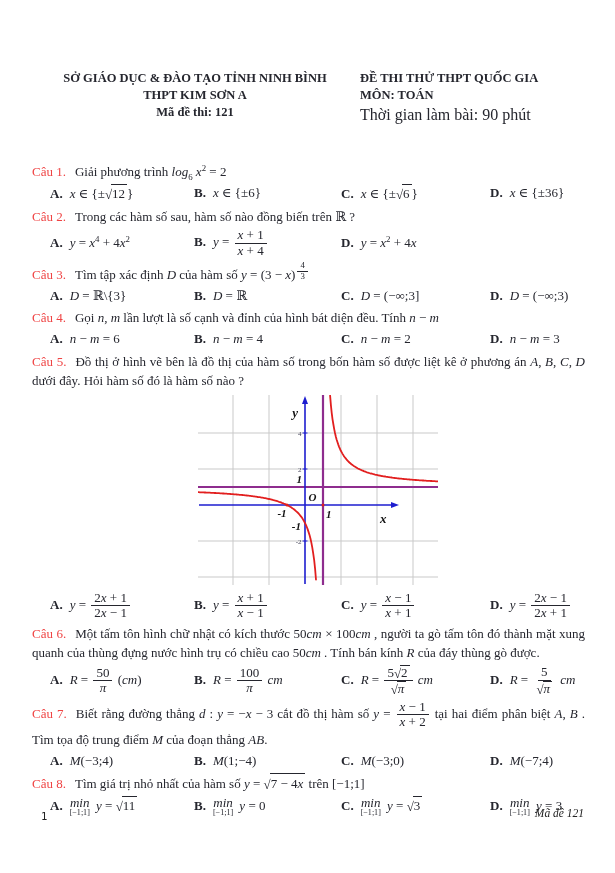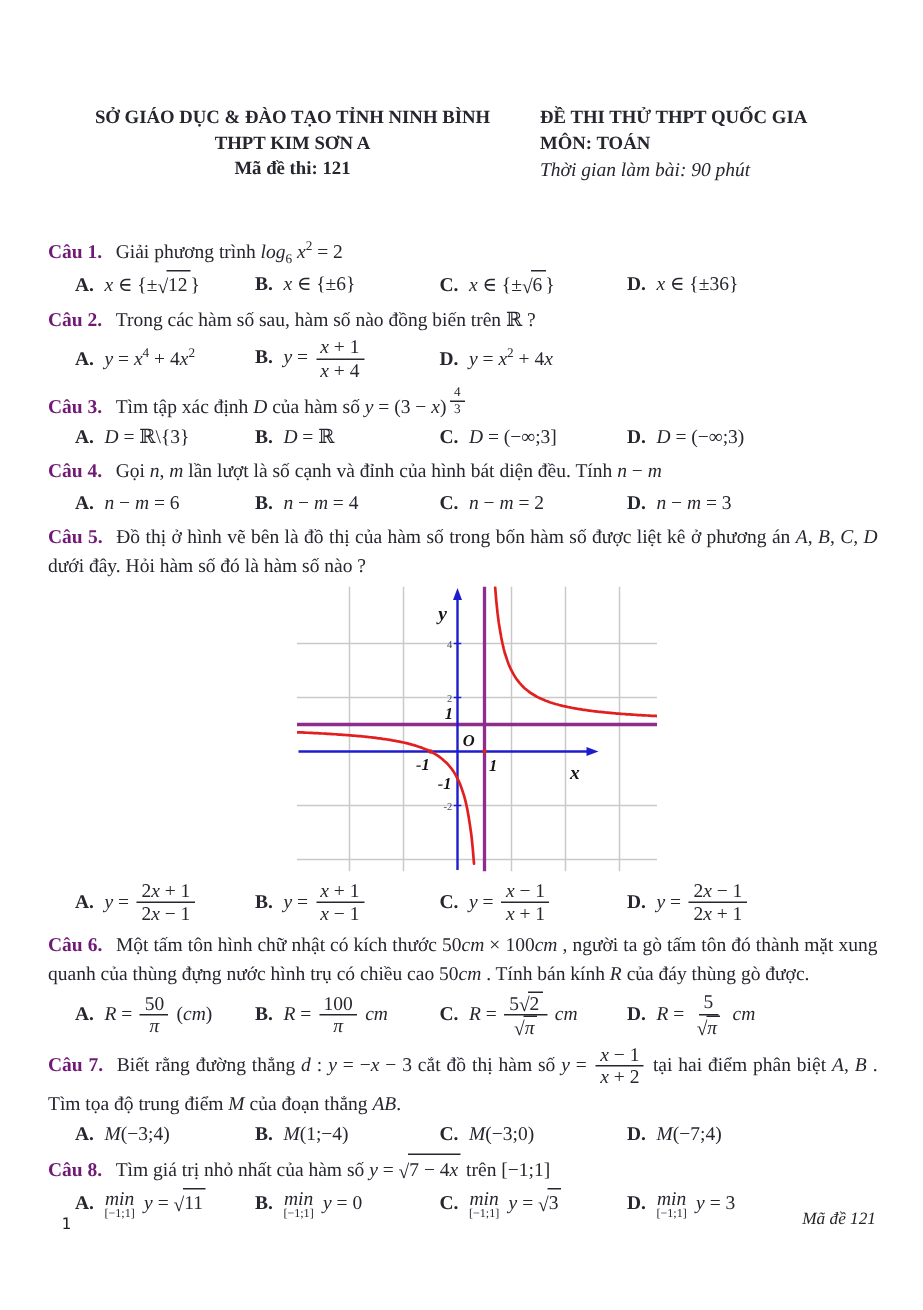--- a/index.html
+++ b/index.html
@@ -4,27 +4,27 @@
 <style>
   html,body { margin:0; padding:0; background:#ffffff; }
   .page {
     position:relative; width:615px; height:873px; background:#fff; overflow:hidden;
     font-family:"Liberation Serif","DejaVu Serif",serif; color:#25262e; font-size:13px;
   }
   .header { display:flex; justify-content:space-between; padding:70px 28px 0 30px; }
   .hdr-left  { flex:0 0 330px; text-align:center; }
   .hdr-right { flex:0 0 235px; text-align:left; }
   .hdr-line  { font-weight:bold; font-size:12.5px; line-height:1.35; }
-  .hdr-line.italic { font-weight:normal; font-style:italic; font-size:13px; }
+  .hdr-line.italic { font-weight:normal; font-size:16px; }
   .content { padding:0 30px 0 32px; margin-top:37px; }
   .question { margin-bottom:3px; }
   .qline { margin:0; text-align:justify; line-height:1.5; }
-  .qnum { color:#701a75; font-weight:bold; margin-right:9px; }
+  .qnum { color:#ef4444; font-weight:normal; margin-right:9px; }
   .answers { display:grid; grid-template-columns:120px 123px 125px auto; align-items:center;
-             margin:2px 0 3px 18px; line-height:1.45; }
+             margin:2px 0 3px 18px; line-height:1.45;gap:24px; }
   .ans { white-space:nowrap; }
   .alab { font-weight:bold; margin-right:7px; }
   
   .amath i, .qline i { font-family:"Liberation Serif","DejaVu Serif",serif; }
   sup { font-size:0.68em; line-height:0; }
   sub { font-size:0.68em; line-height:0; }
   .mfrac { display:inline-flex; flex-direction:column; align-items:center;
            vertical-align:middle; margin:0 2px; line-height:1.12; text-align:center; }
   .mnum { display:block; padding:0 3px; border-bottom:1px solid currentColor; }
   .mden { display:block; padding:0 3px; }

